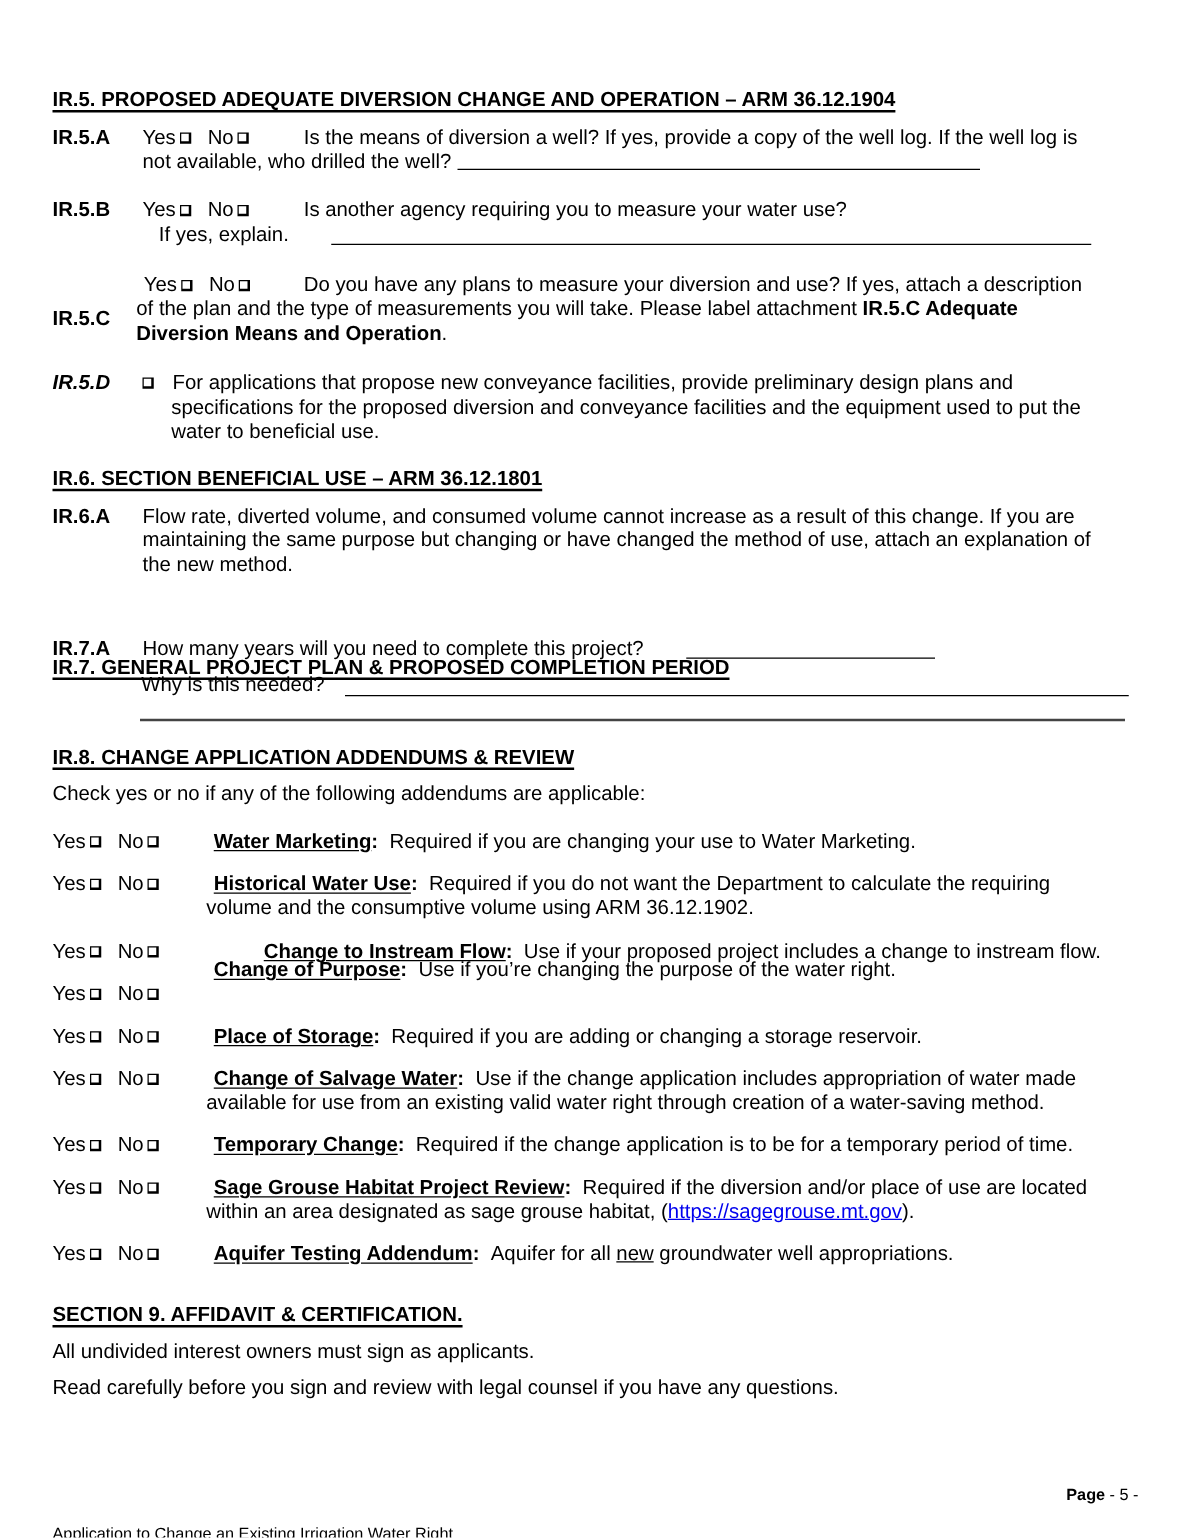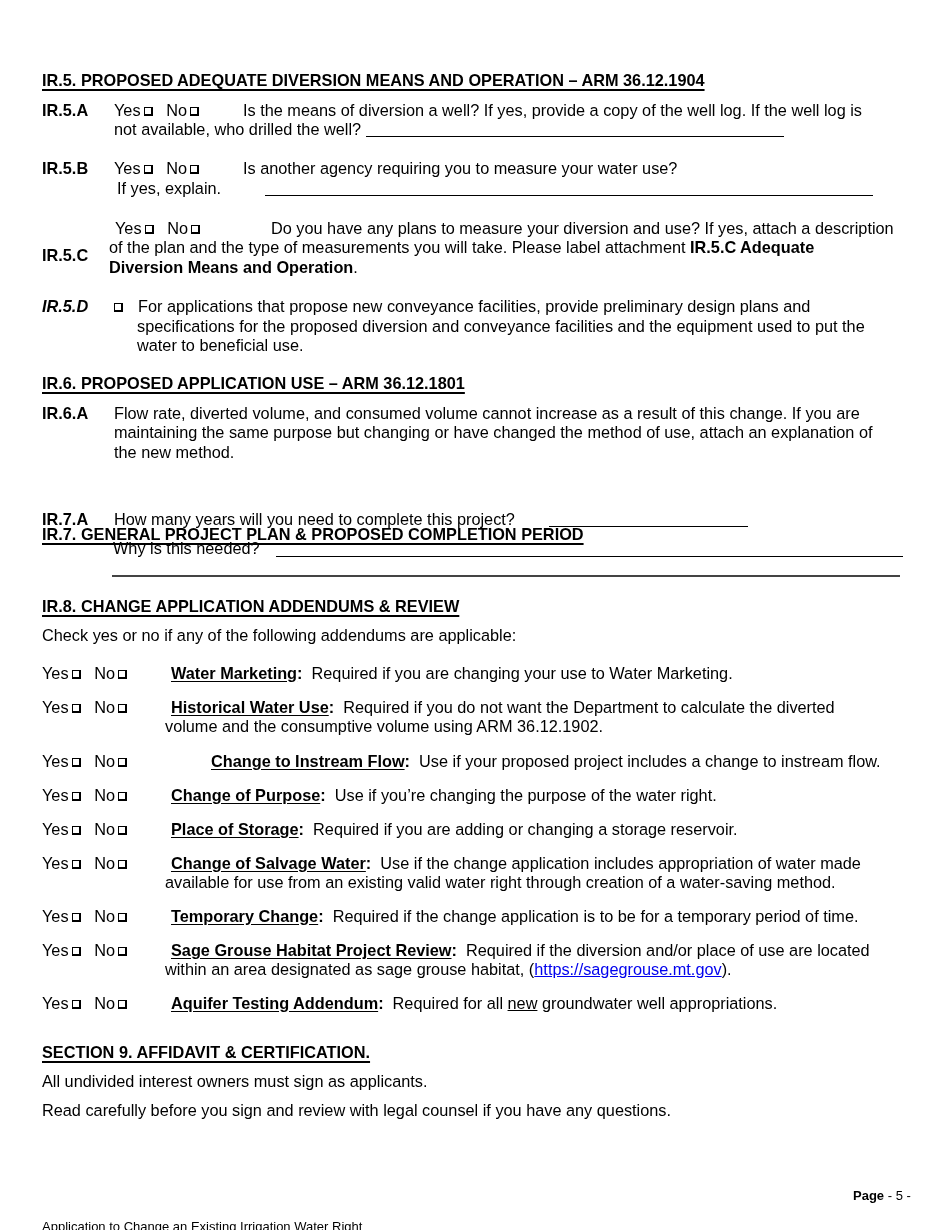--- a/index.html
+++ b/index.html
@@ -17,64 +17,64 @@
   .u { text-decoration: underline; }
   .b { font-weight: bold; }
   .yn { white-space: nowrap; }
   .add-title { font-weight: bold; text-decoration: underline; text-underline-offset: 2px; }
   a.link { color: #0000ee; text-decoration: underline; }
   .footer { font-size: 13px; }
 </style>
 </head>
 <body>
 
-<div class="abs sec-head" style="left:42px; top:70px;">IR.5.  PROPOSED ADEQUATE DIVERSION MEANS AND OPERATION – ARM 36.12.1904</div>
+<div class="abs sec-head" style="left:42px; top:70px;">IR.5.  PROPOSED ADEQUATE DIVERSION CHANGE AND OPERATION – ARM 36.12.1904</div>
 
 <div class="abs label" style="left:42px; top:100px;">IR.5.A</div>
 <div class="abs txt" style="left:114px; top:100px;">
   <span>Yes</span><span class="chk"></span>
   &nbsp;&nbsp;<span>No</span><span class="chk"></span>
 </div>
 <div class="abs txt" style="left:243px; top:100px;">Is the means of diversion a well?  If yes, provide a copy of the well log.  If the well log is</div>
 <div class="abs txt" style="left:114px; top:119px;">
   <span>not available, who drilled the well?</span>
   <span class="line" style="width:418px;"></span>
 </div>
 
 <div class="abs label" style="left:42px; top:158px;">IR.5.B</div>
 <div class="abs txt" style="left:114px; top:158px;">
   <span>Yes</span><span class="chk"></span>
   &nbsp;&nbsp;<span>No</span><span class="chk"></span>
 </div>
 <div class="abs txt" style="left:243px; top:158px;">Is another agency requiring you to measure your water use?</div>
-<div class="abs txt" style="left:117px; top:178px;">If yes, explain.</div>
+<div class="abs txt" style="left:127px; top:178px;">If yes, explain.</div>
 <div class="abs line" style="left:265px; top:180px; width:608px;"></div>
 
 <div class="abs label" style="left:42px; top:218px;margin-top:27px;">IR.5.C</div>
 <div class="abs txt" style="left:115px; top:218px;">
   <span>Yes</span><span class="chk"></span>
   &nbsp;&nbsp;<span>No</span><span class="chk"></span>
 </div>
-<div class="abs txt" style="left:243px; top:218px;margin-left:28px;">Do you have any plans to measure your diversion and use?  If yes, attach a description</div>
+<div class="abs txt" style="left:243px; top:218px;">Do you have any plans to measure your diversion and use?  If yes, attach a description</div>
 <div class="abs txt" style="left:109px; top:237px;">
   <span>of the plan and the type of measurements you will take. Please label attachment </span><span class="b">IR.5.C Adequate</span>
 </div>
 <div class="abs txt" style="left:109px; top:257px;">
   <span class="b">Diversion Means and Operation</span><span>.</span>
 </div>
 
 <div class="abs label" style="left:42px; top:296px;font-style:italic;">IR.5.D</div>
 <div class="abs" style="left:114px; top:296px;">
   <span class="chk" style="margin-left:0;"></span>
 </div>
 <div class="abs txt" style="left:138px; top:296px;">For applications that propose new conveyance facilities, provide preliminary design plans and</div>
 <div class="abs txt" style="left:137px; top:316px;">specifications for the proposed diversion and conveyance facilities and the equipment used to put the</div>
 <div class="abs txt" style="left:137px; top:335px;">water to beneficial use.</div>
 
-<div class="abs sec-head" style="left:42px; top:373px;">IR.6.  PROPOSED APPLICATION USE – ARM 36.12.1801</div>
+<div class="abs sec-head" style="left:42px; top:373px;">IR.6.  SECTION BENEFICIAL USE – ARM 36.12.1801</div>
 <div class="abs label" style="left:42px; top:403px;">IR.6.A</div>
 <div class="abs txt" style="left:114px; top:403px;text-align:right;">Flow rate, diverted volume, and consumed volume cannot increase as a result of this change. If you are</div>
 <div class="abs txt" style="left:114px; top:422px;">maintaining the same purpose but changing or have changed the method of use, attach an explanation of</div>
 <div class="abs txt" style="left:114px; top:442px;">the new method.</div>
 
 <div class="abs sec-head" style="left:42px; top:480px;margin-top:44px;">IR.7.  GENERAL PROJECT PLAN &amp; PROPOSED COMPLETION PERIOD</div>
 <div class="abs label" style="left:42px; top:509px;">IR.7.A</div>
 <div class="abs txt" style="left:114px; top:509px;">How many years will you need to complete this project?</div>
 <div class="abs line" style="left:549px; top:511px; width:199px;"></div>
 <div class="abs txt" style="left:113px; top:538px;text-align:right;">Why is this needed?</div>
@@ -90,37 +90,37 @@
 </div>
 <div class="abs txt" style="left:171px; top:663px;">
   <span class="add-title">Water Marketing</span><span class="b">:</span>&nbsp;&nbsp;<span>Required if you are changing your use to Water Marketing.</span>
 </div>
 
 <div class="abs yn" style="left:42px; top:697px;">
   <span>Yes</span><span class="chk"></span>
   &nbsp;&nbsp;<span>No</span><span class="chk"></span>
 </div>
 <div class="abs txt" style="left:171px; top:697px;">
-  <span class="add-title">Historical Water Use</span><span class="b">:</span>&nbsp;&nbsp;<span>Required if you do not want the Department to calculate the diverted</span>
+  <span class="add-title">Historical Water Use</span><span class="b">:</span>&nbsp;&nbsp;<span>Required if you do not want the Department to calculate the requiring</span>
 </div>
 <div class="abs txt" style="left:165px; top:716px;">volume and the consumptive volume using ARM 36.12.1902.</div>
 
 <div class="abs yn" style="left:42px; top:751px;">
   <span>Yes</span><span class="chk"></span>
   &nbsp;&nbsp;<span>No</span><span class="chk"></span>
 </div>
 <div class="abs txt" style="left:171px; top:751px;margin-left:40px;">
   <span class="add-title">Change to Instream Flow</span><span class="b">:</span>&nbsp;&nbsp;<span>Use if your proposed project includes a change to instream flow.</span>
 </div>
 
 <div class="abs yn" style="left:42px; top:785px;">
   <span>Yes</span><span class="chk"></span>
   &nbsp;&nbsp;<span>No</span><span class="chk"></span>
 </div>
-<div class="abs txt" style="left:171px; top:785px;">
+<div class="abs txt" style="left:171px; top:766px;">
   <span class="add-title">Change of Purpose</span><span class="b">:</span>&nbsp;&nbsp;<span>Use if you’re changing the purpose of the water right.</span>
 </div>
 
 <div class="abs yn" style="left:42px; top:819px;">
   <span>Yes</span><span class="chk"></span>
   &nbsp;&nbsp;<span>No</span><span class="chk"></span>
 </div>
 <div class="abs txt" style="left:171px; top:819px;">
   <span class="add-title">Place of Storage</span><span class="b">:</span>&nbsp;&nbsp;<span>Required if you are adding or changing a storage reservoir.</span>
 </div>
@@ -151,21 +151,21 @@
 </div>
 <div class="abs txt" style="left:165px; top:959px;">
   <span>within an area designated as sage grouse habitat, (</span><a class="link" href="#">https://sagegrouse.mt.gov</a><span>).</span>
 </div>
 
 <div class="abs yn" style="left:42px; top:993px;">
   <span>Yes</span><span class="chk"></span>
   &nbsp;&nbsp;<span>No</span><span class="chk"></span>
 </div>
 <div class="abs txt" style="left:171px; top:993px;">
-  <span class="add-title">Aquifer Testing Addendum</span><span class="b">:</span>&nbsp;&nbsp;<span>Required for all </span><span class="u">new</span><span> groundwater well appropriations.</span>
+  <span class="add-title">Aquifer Testing Addendum</span><span class="b">:</span>&nbsp;&nbsp;<span>Aquifer for all </span><span class="u">new</span><span> groundwater well appropriations.</span>
 </div>
 
 <div class="abs sec-head" style="left:42px; top:1042px;">SECTION 9.   AFFIDAVIT &amp; CERTIFICATION.</div>
 <div class="abs txt" style="left:42px; top:1071px;">All undivided interest owners must sign as applicants.</div>
 <div class="abs txt" style="left:42px; top:1100px;">Read carefully before you sign and review with legal counsel if you have any questions.</div>
 
 <div class="abs txt footer" style="left:42px; top:1185px;margin-top:32px;">Application to Change an Existing Irrigation Water Right</div>
 <div class="abs txt footer" style="left:853px; top:1186px;">
   <span class="b">Page</span><span> - 5 -</span>
 </div>

